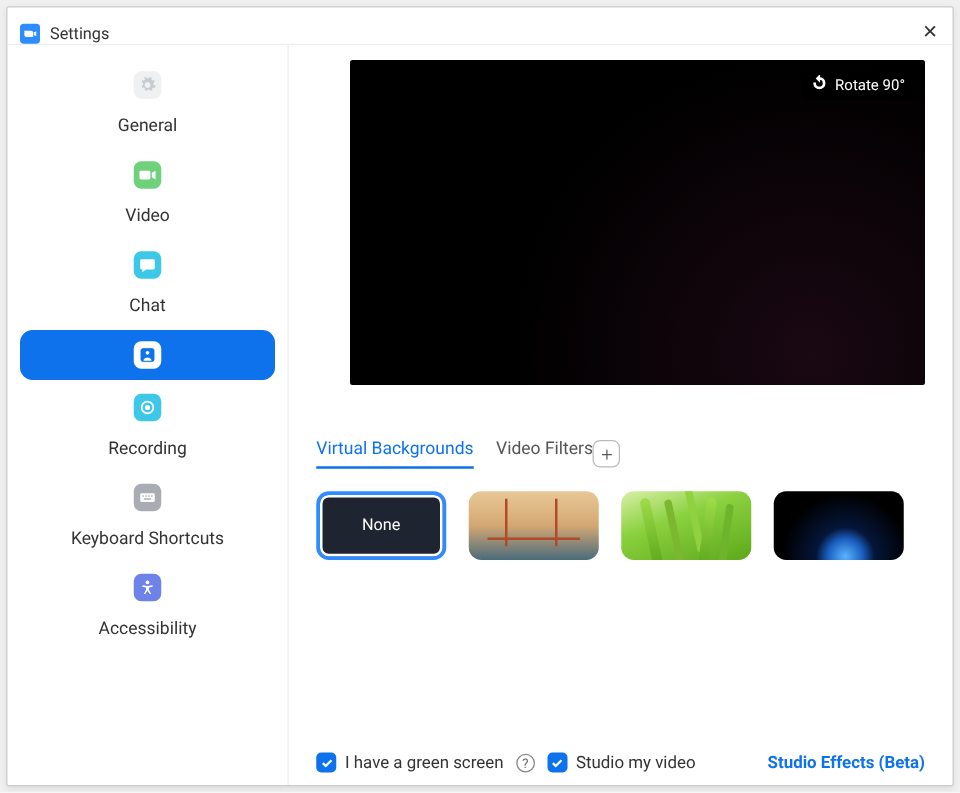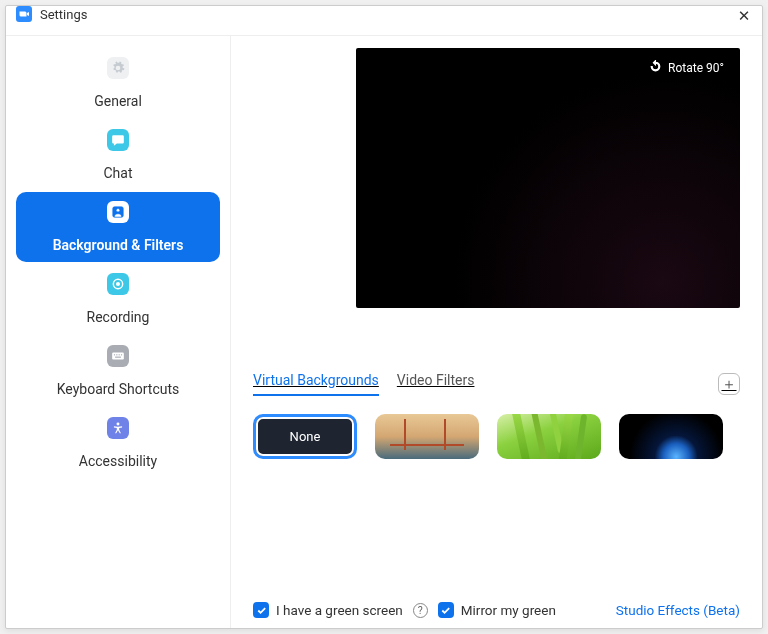--- a/index.html
+++ b/index.html
@@ -12,21 +12,21 @@
     .window {
       width: 758px; height: 624px;
       background: #fff;
       border: 1px solid #ccc;
       border-radius: 2px;
       box-shadow: 0 2px 6px rgba(0,0,0,0.08);
       display: flex; flex-direction: column;
       overflow: hidden;
     }
     .titlebar {
-      display: flex; align-items: flex-start; justify-content: space-between;
+      display: flex; align-items: flex-end; justify-content: space-between;
       height: 30px; padding: 0 8px 0 10px;
       border-bottom: 1px solid #eee;
       font-size: 13px; color: #333;
     }
     .titlebar-left { display: flex; align-items: center; gap: 8px; }
     .app-icon {
       width: 16px; height: 16px; border-radius: 3px;
       background: #2D8CFF; display: flex; align-items: center; justify-content: center;
     }
     .app-icon svg { width: 12px; height: 12px; }
@@ -55,50 +55,50 @@
     .nav-icon svg { width: 14px; height: 14px; }
     .nav-item.active .nav-icon { background: #fff; }
     .nav-item.active .nav-icon svg { fill: #0E72ED; stroke: #0E72ED; }
 
     .main {
       flex: 1; display: flex; flex-direction: column;
       padding: 12px 22px 10px;
     }
     .preview-wrap { display:flex; justify-content:flex-end; }
     .preview {
-      width: 384px; height: 260px;
+      width: 460px; height: 260px;
       background: radial-gradient(circle at 80% 90%, #1a0812 0%, #000 55%);
       position: relative; border-radius: 2px; overflow: hidden;
     }
     .rotate-btn {
       position: absolute; top: 8px; right: 8px;
       background: rgba(0,0,0,0.6); color: #fff;
       font-size: 12px; padding: 4px 8px; border-radius: 4px;
       display: flex; align-items: center; gap: 6px; cursor: pointer;
     }
     .rotate-btn svg { width: 13px; height: 13px; }
 
     .tabs-row {
-      margin-top: 64px;
-      display: flex; align-items: center; justify-content: space-between; text-decoration: underline;
+      margin-top: 43px;
+      display: flex; align-items: center; 
     }
     .tabs { display: flex; gap: 18px; font-size: 14px; }
     .tab { color: #555; cursor: pointer; padding-bottom: 6px; border-bottom: 2px solid transparent; }
     .tab.active { color: #0E72ED; border-bottom: 2px solid #0E72ED; }
     .add-btn {
       width: 22px; height: 22px; border: 1px solid #bbb; border-radius: 6px;
       display: flex; align-items: center; justify-content: center;
       cursor: pointer; color: #555; font-size: 15px;
     }
 
     .bg-options {
       margin-top: 18px; display: flex; gap: 18px;
     }
     .bg-option {
-      width: 104px; height: 45px; border-radius: 10px;
+      width: 104px; height: 55px; border-radius: 10px;
       cursor: pointer; overflow: hidden; position: relative;
       flex-shrink: 0;
     }
     .bg-none {
       background: #1e2530; color: #fff;
       display: flex; align-items: center; justify-content: center;
       font-size: 13px;
       border: 3px solid #2D8CFF;
       outline: 2px solid #fff; outline-offset: -5px;
     }
@@ -137,21 +137,21 @@
     .cb {
       width:16px; height:16px; border-radius:4px;
       background:#0E72ED; display:flex; align-items:center; justify-content:center;
     }
     .cb svg { width:11px; height:11px; }
     .help-icon {
       width:15px; height:15px; border:1.3px solid #888; border-radius:50%;
       display:flex; align-items:center; justify-content:center;
       font-size:10.5px; color:#666; cursor:pointer;
     }
-    .studio-link { margin-left:auto; color:#0E72ED; cursor:pointer; }
+    .studio-link { margin-left:auto; color:#0E72ED; cursor:pointer;font-weight:bold; }
   </style>
 </head>
 <body>
 
 <div class="window">
 
   <div class="titlebar">
     <div class="titlebar-left">
       <span class="app-icon">
         <svg viewBox="0 0 24 24" fill="#fff">
@@ -171,41 +171,48 @@
 
       <div class="nav-item">
         <span class="nav-icon" style="background:#eef0f2">
           <svg viewBox="0 0 24 24" fill="#c5cbd1">
               <path d="M12 8a4 4 0 100 8 4 4 0 000-8zm9 4l2 1-1 3-2-1a8 8 0 01-2 2l1 2-3 1-1-2a8 8 0 01-3 0l-1 2-3-1 1-2a8 8 0 01-2-2l-2 1-1-3 2-1a8 8 0 010-3l-2-1 1-3 2 1a8 8 0 012-2L7 2l3-1 1 2a8 8 0 013 0l1-2 3 1-1 2a8 8 0 012 2l2-1 1 3-2 1a8 8 0 010 3z"></path>
             </svg>
         </span>
         <span>General</span>
       </div>
 
+      <div class="nav-item">
+        <span class="nav-icon" style="background:#6fd17a">
+          <svg viewBox="0 0 24 24" fill="#fff">
+              <path d="M3 6h11a2 2 0 012 2v8a2 2 0 01-2 2H3a2 2 0 01-2-2V8a2 2 0 012-2zm15 3l5-3v12l-5-3V9z"></path>
+            </svg>
+        </span>
+        <span>Video</span>
+      </div>
 
 
 
       <div class="nav-item">
         <span class="nav-icon" style="background:#3cc8e6">
           <svg viewBox="0 0 24 24" fill="#fff">
               <path d="M4 4h16a2 2 0 012 2v10a2 2 0 01-2 2H10l-5 4v-4H4a2 2 0 01-2-2V6a2 2 0 012-2z"></path>
             </svg>
         </span>
         <span>Chat</span>
       </div>
 
       <div class="nav-item active">
         <span class="nav-icon">
           <svg viewBox="0 0 24 24" fill="#0E72ED">
               <rect x="3" y="3" width="18" height="18" rx="3"></rect>
               <circle cx="12" cy="9" r="3" fill="#fff"></circle>
               <path d="M6 20c0-3 2.5-5 6-5s6 2 6 5" fill="#fff"></path>
             </svg>
         </span>
-        <span>Background &amp; Filters</span>
       </div>
 
       <div class="nav-item">
         <span class="nav-icon" style="background:#3cc8e6">
           <svg viewBox="0 0 24 24">
               <circle cx="12" cy="12" r="8" fill="none" stroke="#fff" stroke-width="2.5"></circle>
               <circle cx="12" cy="12" r="3.5" fill="#fff"></circle>
             </svg>
         </span>
         <span>Recording</span>
@@ -285,19 +292,19 @@
           </span>
           <span>I have a green screen</span>
         </div>
         <span class="help-icon">?</span>
         <div class="checkbox-group">
           <span class="cb">
             <svg viewBox="0 0 24 24" fill="none" stroke="#fff" stroke-width="4">
                 <path d="M5 12l5 5L20 7"></path>
               </svg>
           </span>
-          <span>Mirror my green</span>
+          <span>Studio my video</span>
         </div>
         <span class="studio-link">Studio Effects (Beta)</span>
       </div>
     </div>
   </div>
 </div>
 
 </body></html>

